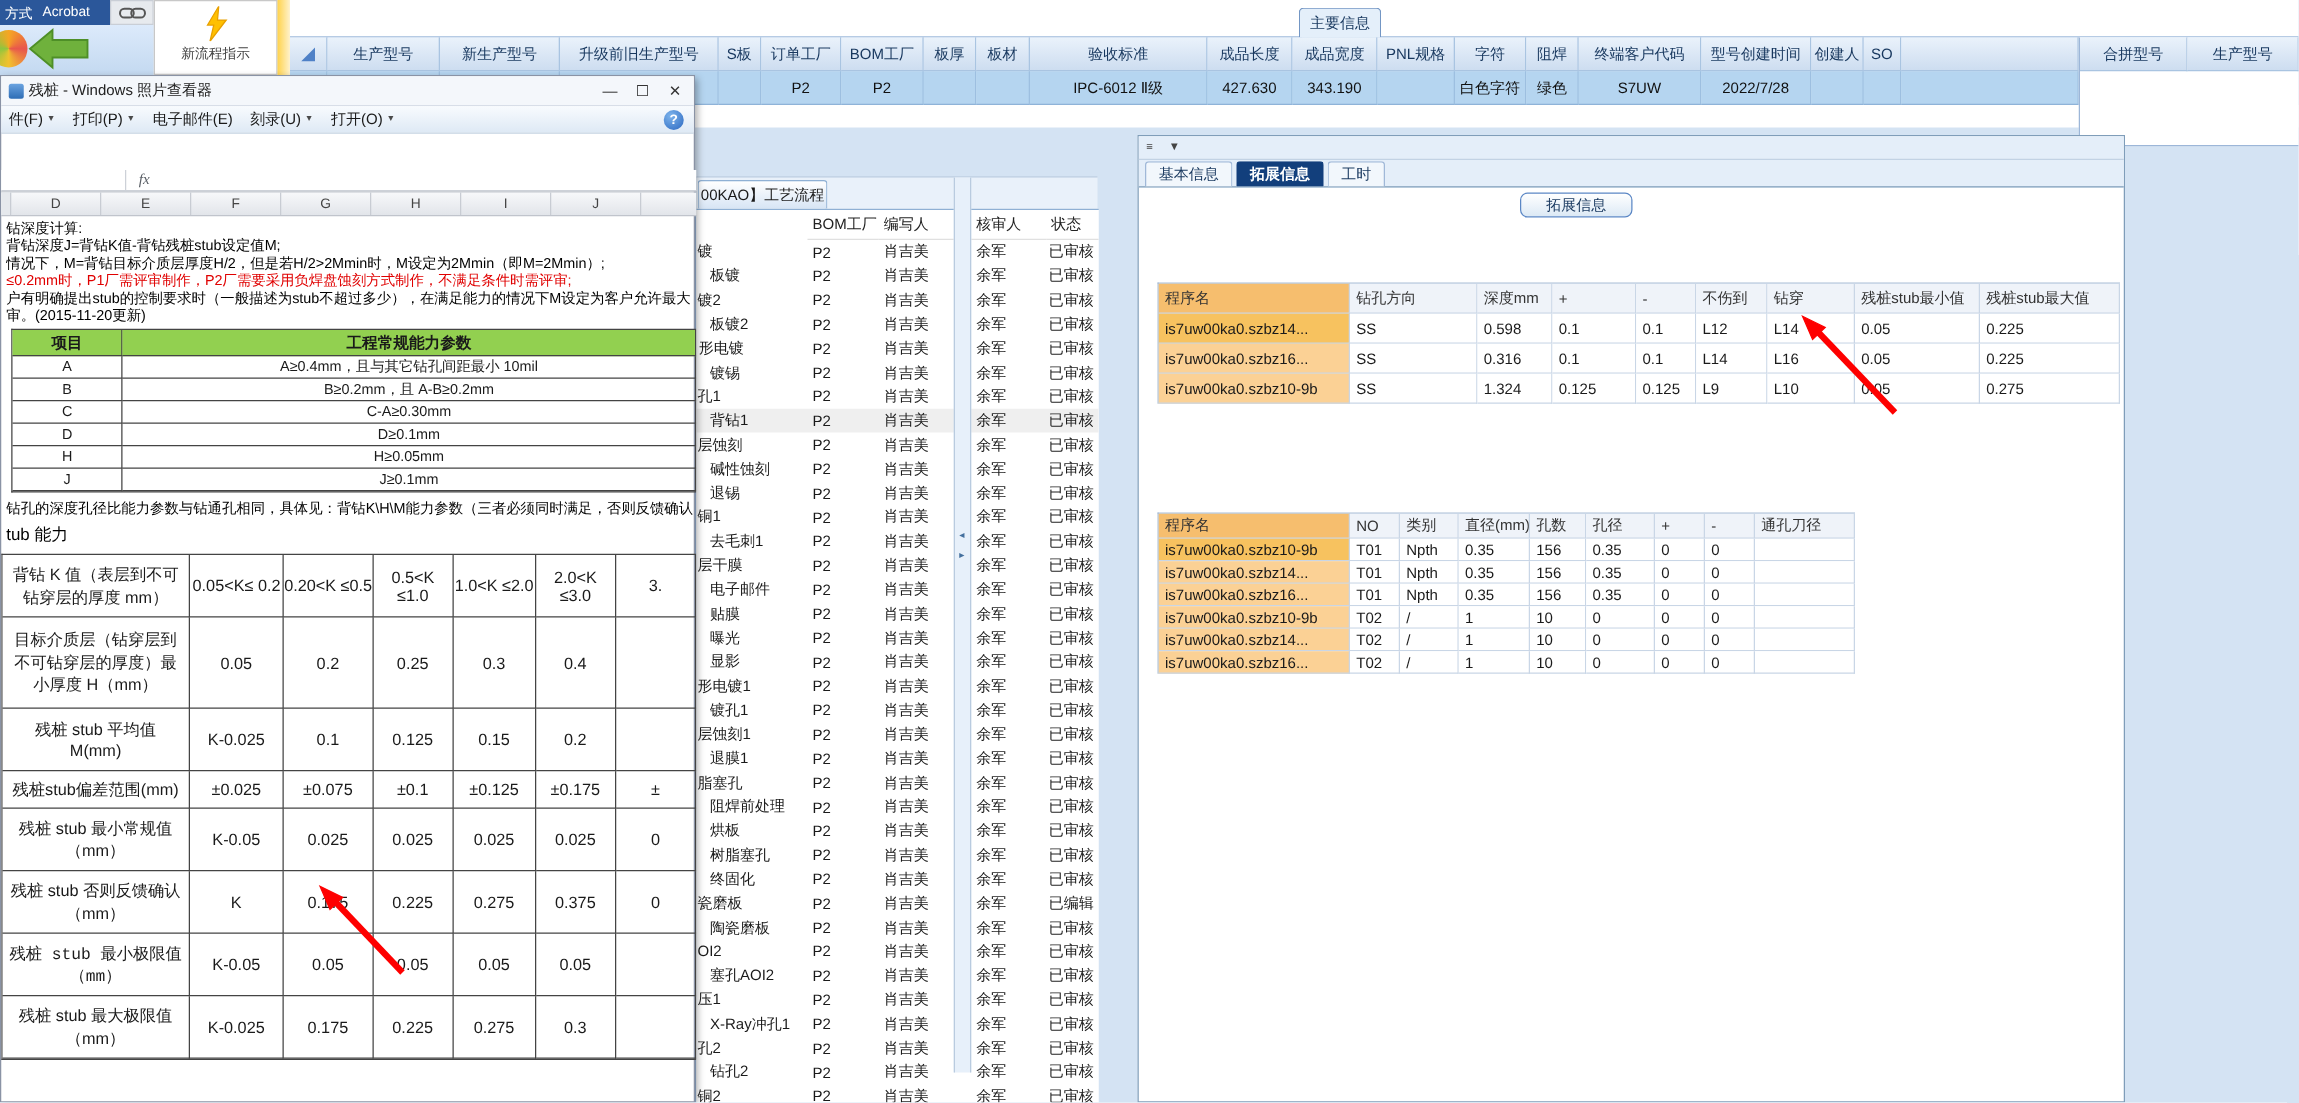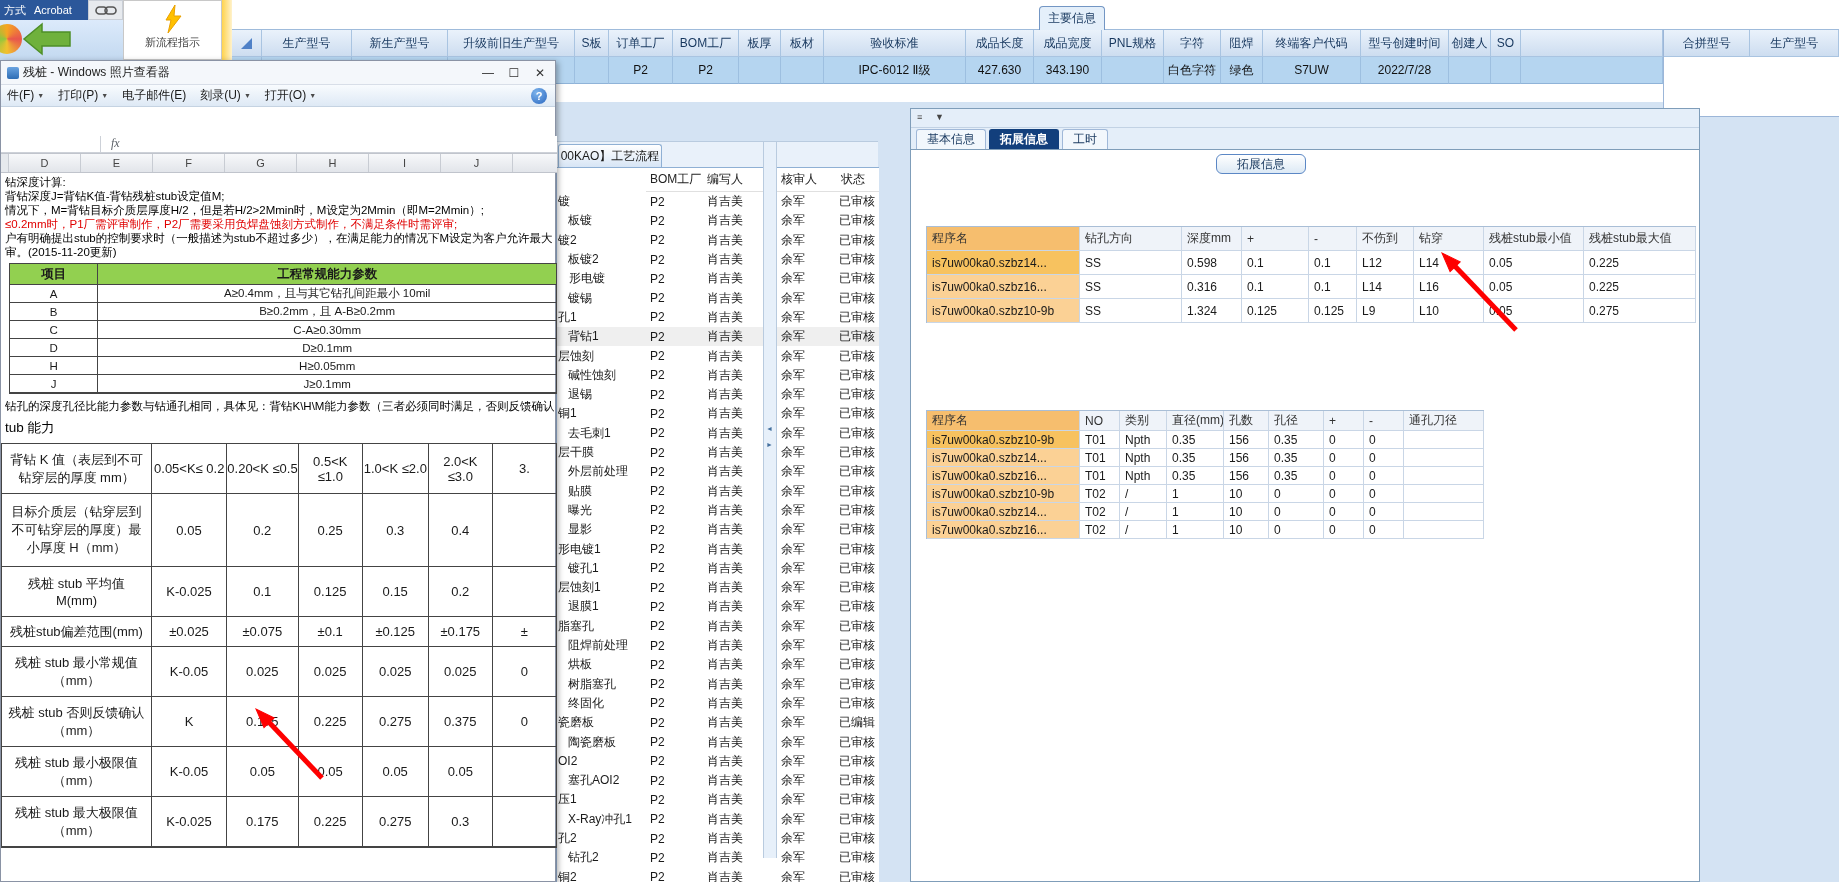--- a/index.html
+++ b/index.html
@@ -194,21 +194,21 @@
           <span style="left: 280px; width: 42px; padding-left: 2px;">已审核</span>
         </div>
         <div class="proc-row" style="top: 81.9px;">
           <span style="left: 0px; width: 89px; padding-left: 11px;">板镀2</span>
           <span style="left: 89px; width: 57px; padding-left: 4px;">P2</span>
           <span style="left: 146px; width: 60px; padding-left: 4px;">肖吉美</span>
           <span style="left: 220px; width: 60px; padding-left: 4px;">余军</span>
           <span style="left: 280px; width: 42px; padding-left: 2px;">已审核</span>
         </div>
         <div class="proc-row" style="top: 101.2px;">
-          <span style="left: 0px; width: 89px; padding-left: 12px;">形电镀</span>
+          <span style="left: 0px; width: 89px; padding-left: 2px;">形电镀</span>
           <span style="left: 89px; width: 57px; padding-left: 4px;">P2</span>
           <span style="left: 146px; width: 60px; padding-left: 4px;">肖吉美</span>
           <span style="left: 220px; width: 60px; padding-left: 4px;">余军</span>
           <span style="left: 280px; width: 42px; padding-left: 2px;">已审核</span>
         </div>
         <div class="proc-row" style="top: 120.5px;">
           <span style="left: 0px; width: 89px; padding-left: 11px;">镀锡</span>
           <span style="left: 89px; width: 57px; padding-left: 4px;">P2</span>
           <span style="left: 146px; width: 60px; padding-left: 4px;">肖吉美</span>
           <span style="left: 220px; width: 60px; padding-left: 4px;">余军</span>
@@ -264,21 +264,21 @@
           <span style="left: 280px; width: 42px; padding-left: 2px;">已审核</span>
         </div>
         <div class="proc-row" style="top: 274.9px;">
           <span style="left: 0px; width: 89px; padding-left: 1px;">层干膜</span>
           <span style="left: 89px; width: 57px; padding-left: 4px;">P2</span>
           <span style="left: 146px; width: 60px; padding-left: 4px;">肖吉美</span>
           <span style="left: 220px; width: 60px; padding-left: 4px;">余军</span>
           <span style="left: 280px; width: 42px; padding-left: 2px;">已审核</span>
         </div>
         <div class="proc-row" style="top: 294.2px;">
-          <span style="left: 0px; width: 89px; padding-left: 11px;">外层前处理</span>
+          <span style="left: 0px; width: 89px; padding-left: 11px;">电子邮件</span>
           <span style="left: 89px; width: 57px; padding-left: 4px;">P2</span>
           <span style="left: 146px; width: 60px; padding-left: 4px;">肖吉美</span>
           <span style="left: 220px; width: 60px; padding-left: 4px;">余军</span>
           <span style="left: 280px; width: 42px; padding-left: 2px;">已审核</span>
         </div>
         <div class="proc-row" style="top: 313.5px;">
           <span style="left: 0px; width: 89px; padding-left: 11px;">贴膜</span>
           <span style="left: 89px; width: 57px; padding-left: 4px;">P2</span>
           <span style="left: 146px; width: 60px; padding-left: 4px;">肖吉美</span>
           <span style="left: 220px; width: 60px; padding-left: 4px;">余军</span>
@@ -703,21 +703,21 @@
           <div class="prow">
             <div class="pcell" style="width: 163px; height: 50px; font-size: 13px; padding: 0px 4px;">残桩 stub 否则反馈确认 （mm）</div>
             <div class="pcell" style="width: 82px; height: 50px; font-size: 13px;">K</div>
             <div class="pcell" style="width: 78px; height: 50px; font-size: 13px;">0.175</div>
             <div class="pcell" style="width: 70px; height: 50px; font-size: 13px;">0.225</div>
             <div class="pcell" style="width: 72px; height: 50px; font-size: 13px;">0.275</div>
             <div class="pcell" style="width: 70px; height: 50px; font-size: 13px;">0.375</div>
             <div class="pcell" style="width: 70px; height: 50px; font-size: 13px;">0</div>
           </div>
           <div class="prow">
-            <div class="pcell" style="width: 163px; height: 50px; font-size: 13px; padding: 0px 4px;">残桩 stub 最小极限值 （mm）</div>
+            <div class="pcell" style="width: 163px; height: 50px; font-size: 13px; padding: 0px 4px; font-family: Liberation Mono, monospace;">残桩 stub 最小极限值 （mm）</div>
             <div class="pcell" style="width: 82px; height: 50px; font-size: 13px;">K-0.05</div>
             <div class="pcell" style="width: 78px; height: 50px; font-size: 13px;">0.05</div>
             <div class="pcell" style="width: 70px; height: 50px; font-size: 13px;">0.05</div>
             <div class="pcell" style="width: 72px; height: 50px; font-size: 13px;">0.05</div>
             <div class="pcell" style="width: 70px; height: 50px; font-size: 13px;">0.05</div>
             <div class="pcell" style="width: 70px; height: 50px; font-size: 13px;"></div>
           </div>
           <div class="prow">
             <div class="pcell" style="width: 163px; height: 50px; font-size: 13px; padding: 0px 4px;">残桩 stub 最大极限值 （mm）</div>
             <div class="pcell" style="width: 82px; height: 50px; font-size: 13px;">K-0.025</div>

